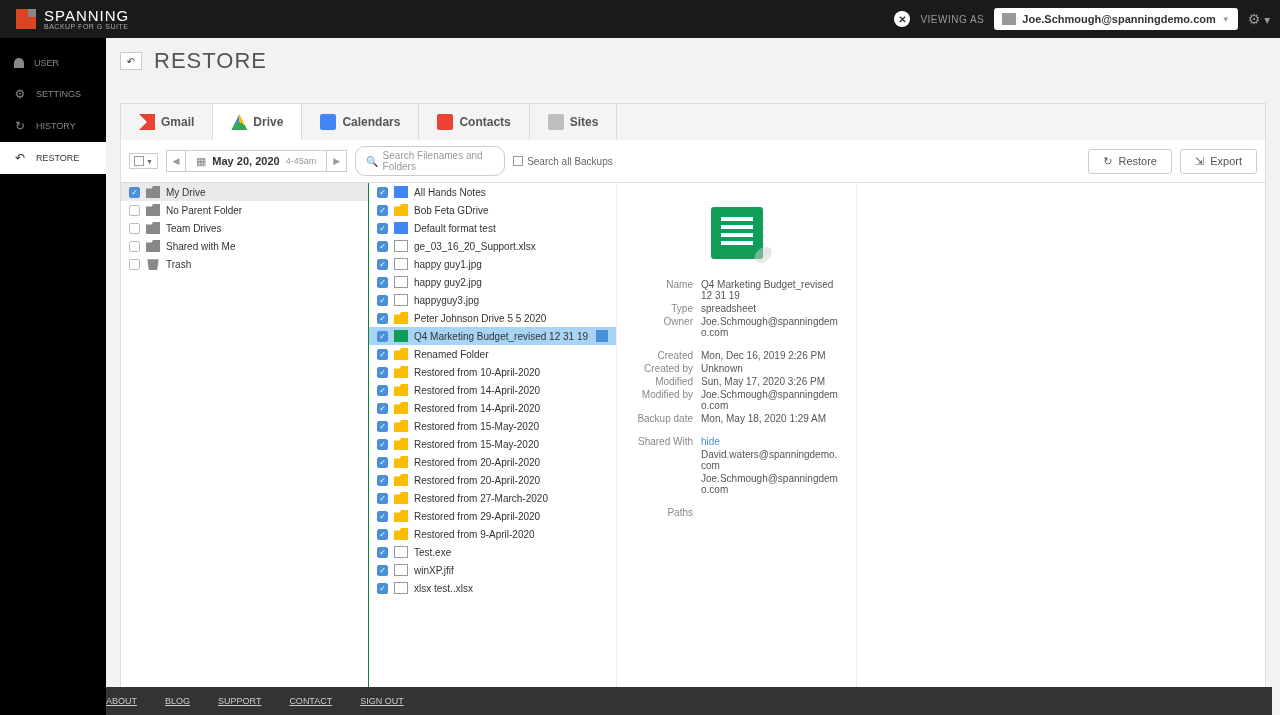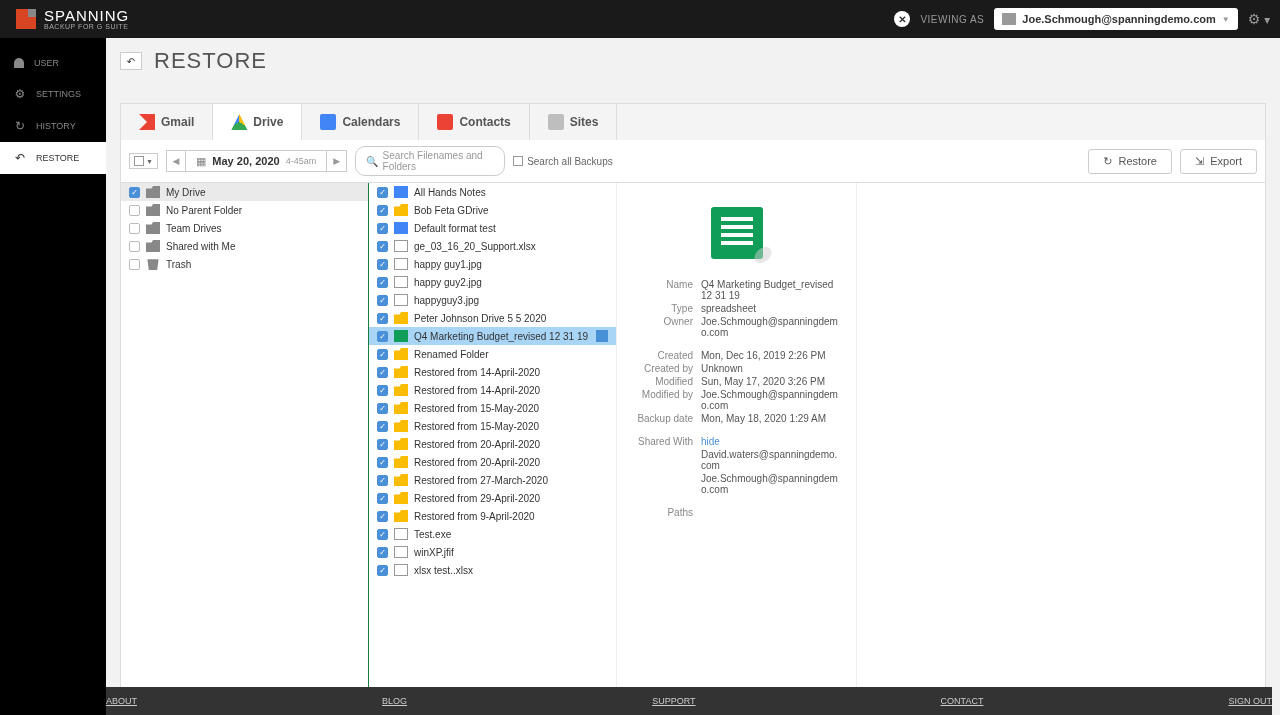--- a/index.html
+++ b/index.html
@@ -93,21 +93,21 @@
 .big-sheet-icon::before { content:''; position:absolute; left:10px; top:10px; width:32px; height:4px; background:#fff; box-shadow: 0 8px 0 #fff, 0 16px 0 #fff, 0 24px 0 #fff; }
 .big-sheet-icon::after { content:''; position:absolute; right:-8px; bottom:-4px; width:16px; height:16px; background:#d0d0d0; border-radius:50%; transform: skewX(-20deg); opacity:0.5;}
 .meta-group { margin-bottom: 12px; }
 .meta-row { display: flex; font-size: 10px; margin-bottom: 2px; }
 .meta-label { width: 60px; text-align: right; color: #888; margin-right: 8px; flex-shrink: 0; }
 .meta-value { color: #555; word-break: break-all; }
 .meta-value.link { color: #4a90d9; cursor: pointer; }
 
 .blank { flex: 1; }
 
-.footer { position: absolute; bottom: 0; left: 106px; right: 8px; height: 28px; display: flex; align-items: center; justify-content: space-between; gap: 28px; background: #333; text-decoration: underline; }
+.footer { position: absolute; bottom: 0; left: 106px; right: 8px; height: 28px; display: flex; align-items: center; justify-content: flex-start; gap: 28px; background: #333; text-decoration: underline; }
 .footer a { color: #ccc; font-size: 9px; text-decoration: underline; cursor: pointer; }
 </style>
 </head>
 <body>
 
 <div class="header">
   <div class="logo">
     <div class="logo-icon"></div>
     <div class="logo-text">
       <span class="logo-main">SPANNING</span>
@@ -295,20 +295,26 @@
   </div>
           <div class="file-item">
     <div class="chk checked"></div>
     <div class="item-icon i-folder"></div>
     <span class="file-label">Renamed Folder</span>
 
   </div>
           <div class="file-item">
     <div class="chk checked"></div>
     <div class="item-icon i-folder"></div>
+    <span class="file-label">Restored from 10-April-2020</span>
+
+  </div>
+          <div class="file-item">
+    <div class="chk checked"></div>
+    <div class="item-icon i-folder"></div>
     <span class="file-label">Restored from 14-April-2020</span>
 
   </div>
           <div class="file-item">
     <div class="chk checked"></div>
     <div class="item-icon i-folder"></div>
     <span class="file-label">Restored from 14-April-2020</span>
 
   </div>
           <div class="file-item">

